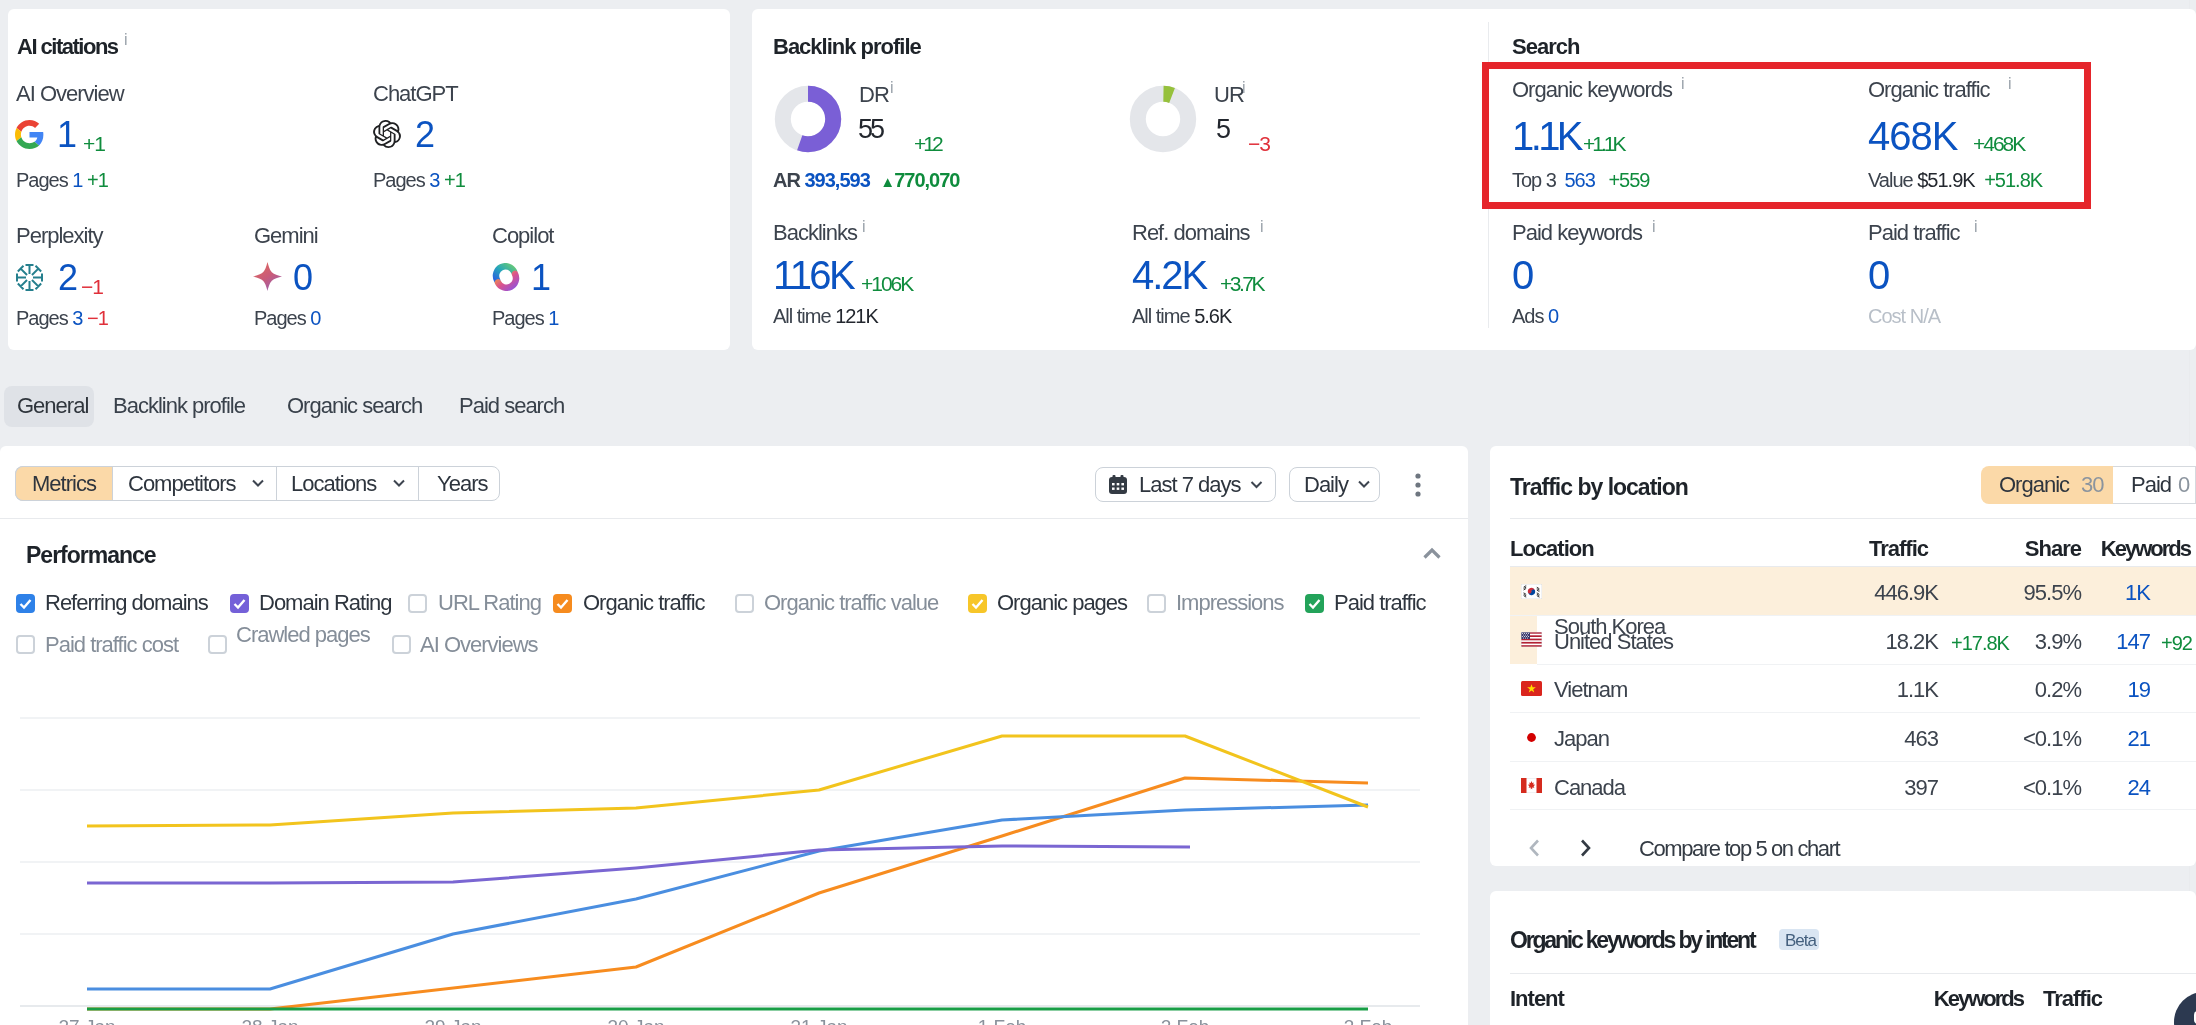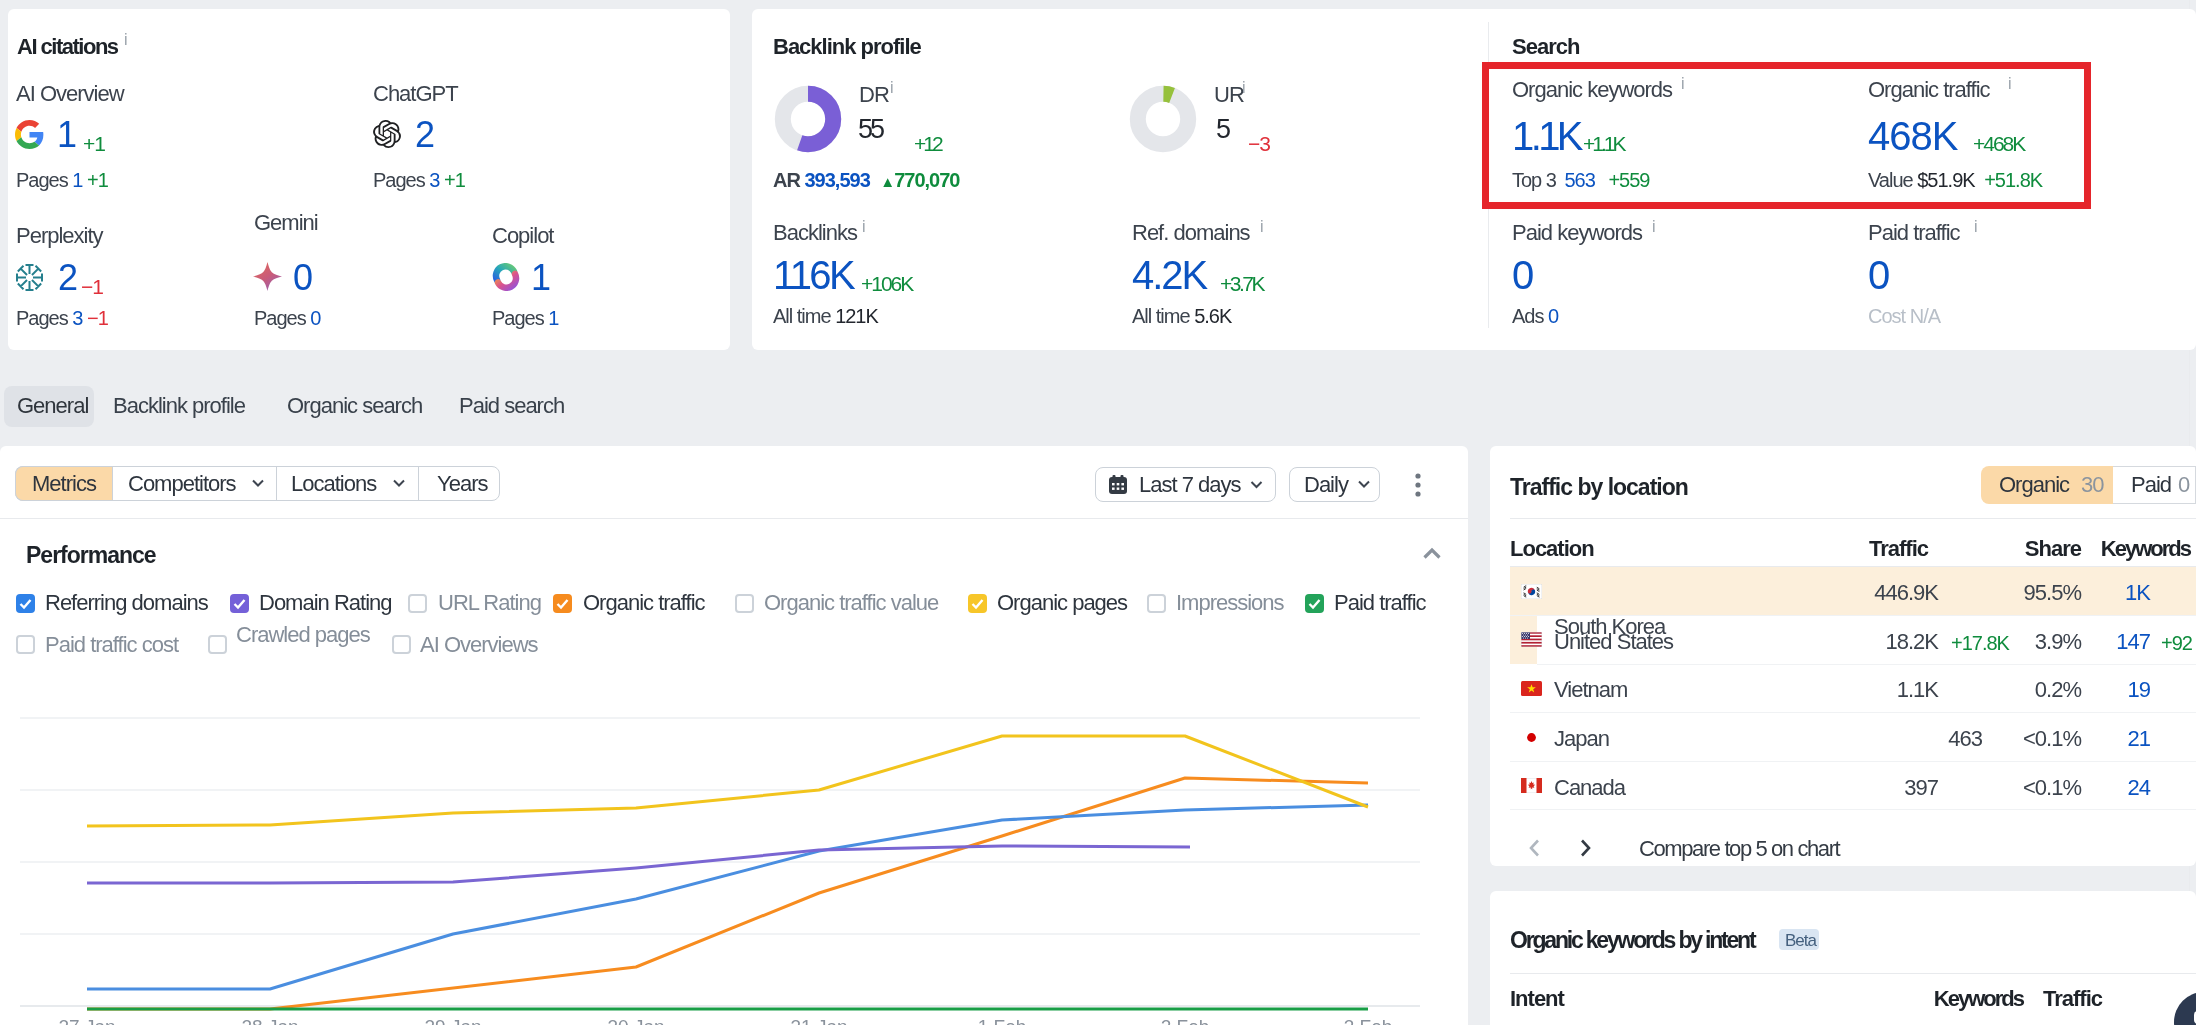--- a/index.html
+++ b/index.html
@@ -56,21 +56,21 @@
 <div class="t sm" style="left:373px; top:170px;">Pages <span class="bl">3</span> <span class="gr">+1</span></div>
 
 <div class="t" style="left:16px; top:225px;">Perplexity</div>
 <svg class="abs" style="left:15px; top:263px;" width="29" height="29" viewBox="-14.5 -14.5 29 29">
     <path d="M3.50,0.00 L12.50,0.00 M12.50,-4.00 L12.50,4.00 M2.47,2.47 L8.84,8.84 M11.67,6.01 L6.01,11.67 M0.00,3.50 L0.00,12.50 M4.00,12.50 L-4.00,12.50 M-2.47,2.47 L-8.84,8.84 M-6.01,11.67 L-11.67,6.01 M-3.50,0.00 L-12.50,0.00 M-12.50,4.00 L-12.50,-4.00 M-2.47,-2.47 L-8.84,-8.84 M-11.67,-6.01 L-6.01,-11.67 M-0.00,-3.50 L-0.00,-12.50 M-4.00,-12.50 L4.00,-12.50 M2.47,-2.47 L8.84,-8.84 M6.01,-11.67 L11.67,-6.01" fill="none" stroke="#257f8d" stroke-width="2"></path>
   </svg>
 <div class="t big" style="left:58px; top:260px; font-size:36px;">2</div>
 <div class="t rd delta" style="left:81px; top:276px;">−1</div>
 <div class="t sm" style="left:16px; top:308px;">Pages <span class="bl">3</span> <span class="rd">−1</span></div>
 
-<div class="t" style="left:254px; top:212px;">Gemini</div>
+<div class="t" style="left:254px; top:225px;">Gemini</div>
 <svg class="abs" style="left:252px; top:261px;" width="31" height="31" viewBox="-15.5 -15.5 31 31">
     <defs>
       <linearGradient id="gemg" x1="0.2" y1="0" x2="0.85" y2="1">
         <stop offset="0" stop-color="#e06a5e"></stop>
         <stop offset="0.5" stop-color="#c95b79"></stop>
         <stop offset="1" stop-color="#9061bd"></stop>
       </linearGradient>
     </defs>
     <path fill="url(#gemg)" d="M0,-14.5 C2.9,-3.9 3.9,-2.9 14.5,0 C3.9,2.9 2.9,3.9 0,14.5 C-2.9,3.9 -3.9,2.9 -14.5,0 C-3.9,-2.9 -2.9,-3.9 0,-14.5 Z"></path>
   </svg>
@@ -367,21 +367,21 @@
 <div class="t" style="left:1554px; top:679px;">Vietnam</div>
 <div class="t" style="left:1938px; top:679px; transform:translateX(-100%);">1.1K</div>
 <div class="t" style="left:2081px; top:679px; transform:translateX(-100%);">0.2%</div>
 <div class="t bl" style="left:2150px; top:679px; transform:translateX(-100%);">19</div>
 
 <svg class="abs" style="left:1521px; top:730px;" width="21" height="15" viewBox="0 0 21 15">
     <rect width="21" height="15" rx="1.5" fill="#fff"></rect>
     <circle cx="10.5" cy="7.5" r="4.4" fill="#d30000"></circle>
   </svg>
 <div class="t" style="left:1554px; top:728px;">Japan</div>
-<div class="t" style="left:1938px; top:728px; transform:translateX(-100%);margin-left:44px;">463</div>
+<div class="t" style="left:1938px; top:728px; transform:translateX(-100%);">463</div>
 <div class="t" style="left:2081px; top:728px; transform:translateX(-100%);">&lt;0.1%</div>
 <div class="t bl" style="left:2150px; top:728px; transform:translateX(-100%);">21</div>
 
 <svg class="abs" style="left:1521px; top:778px;" width="21" height="15" viewBox="0 0 21 15">
     <rect width="21" height="15" rx="1.5" fill="#fff" stroke="#d8dbe0" stroke-width="0.8"></rect>
     <rect width="5.5" height="15" fill="#d52b1e"></rect>
     <rect x="15.5" width="5.5" height="15" fill="#d52b1e"></rect>
     <path d="M10.5,3 L11.3,5 L12.8,4.4 L12.2,6.5 L14.2,6.8 L12.6,8.3 L13.4,9.8 L11.2,9.4 L11.2,11.5 L10.5,10.5 L9.8,11.5 L9.8,9.4 L7.6,9.8 L8.4,8.3 L6.8,6.8 L8.8,6.5 L8.2,4.4 L9.7,5 Z" fill="#d52b1e"></path>
   </svg>
 <div class="t" style="left:1554px; top:777px;">Canada</div>

